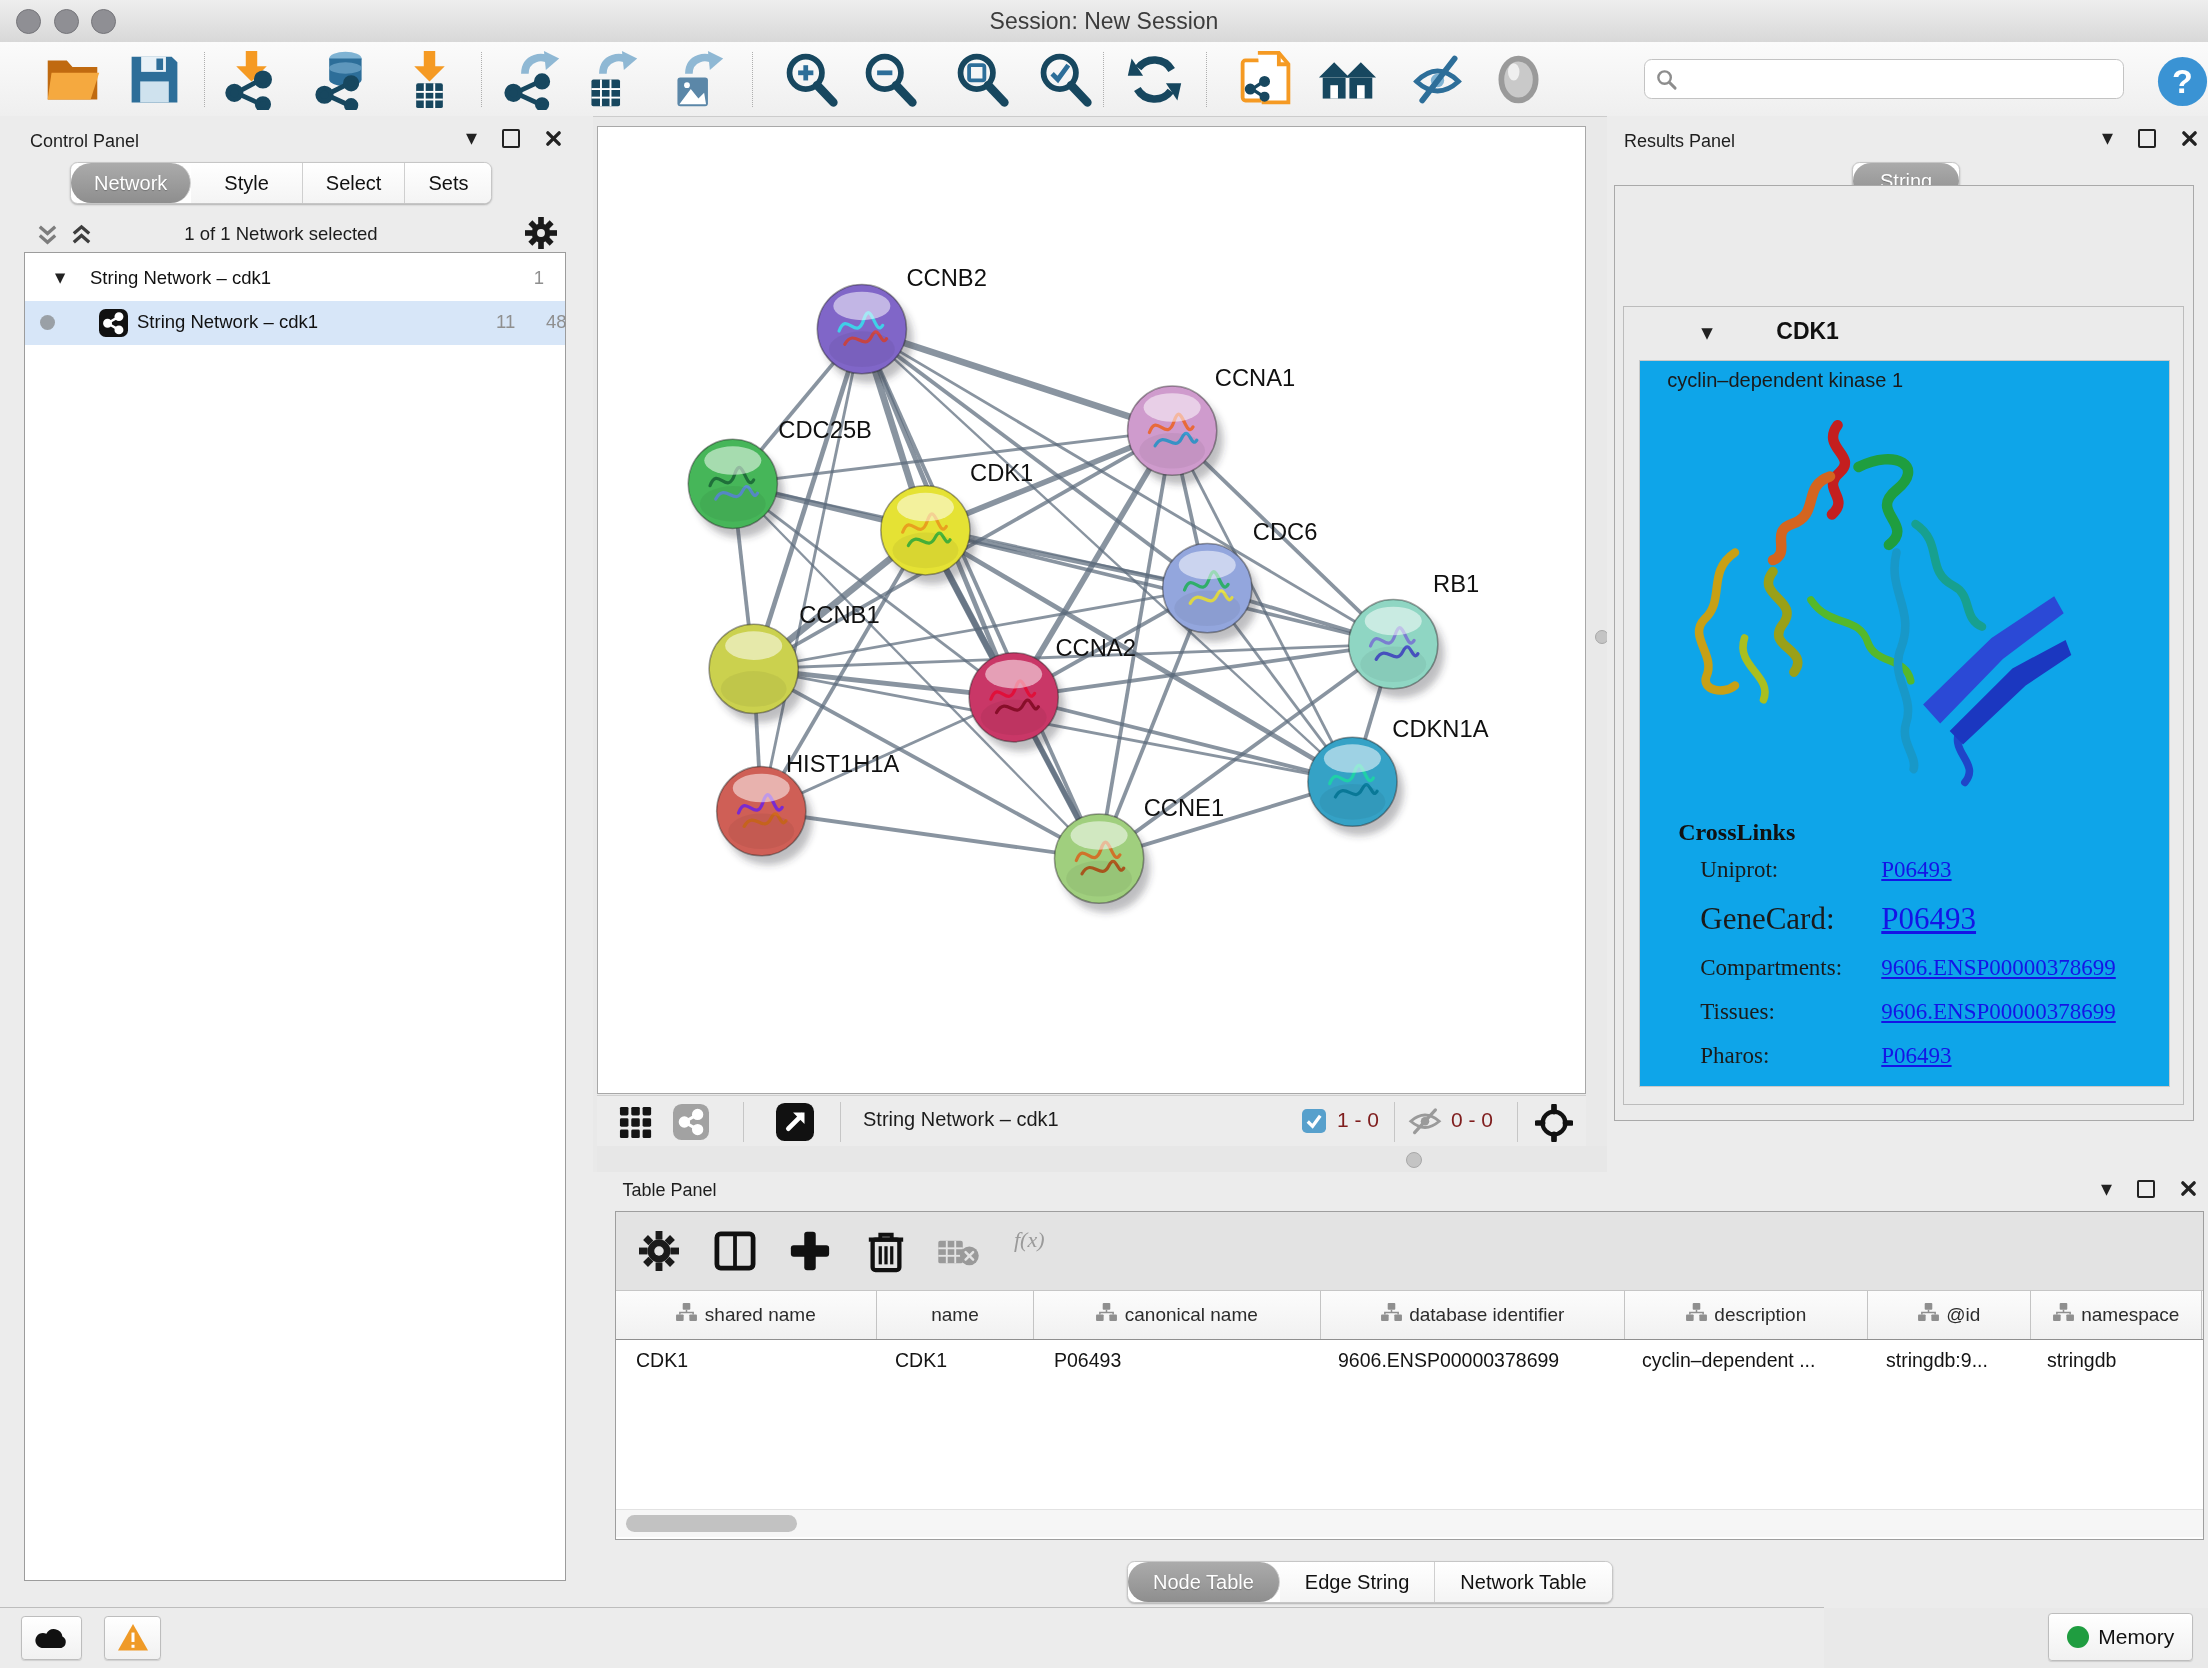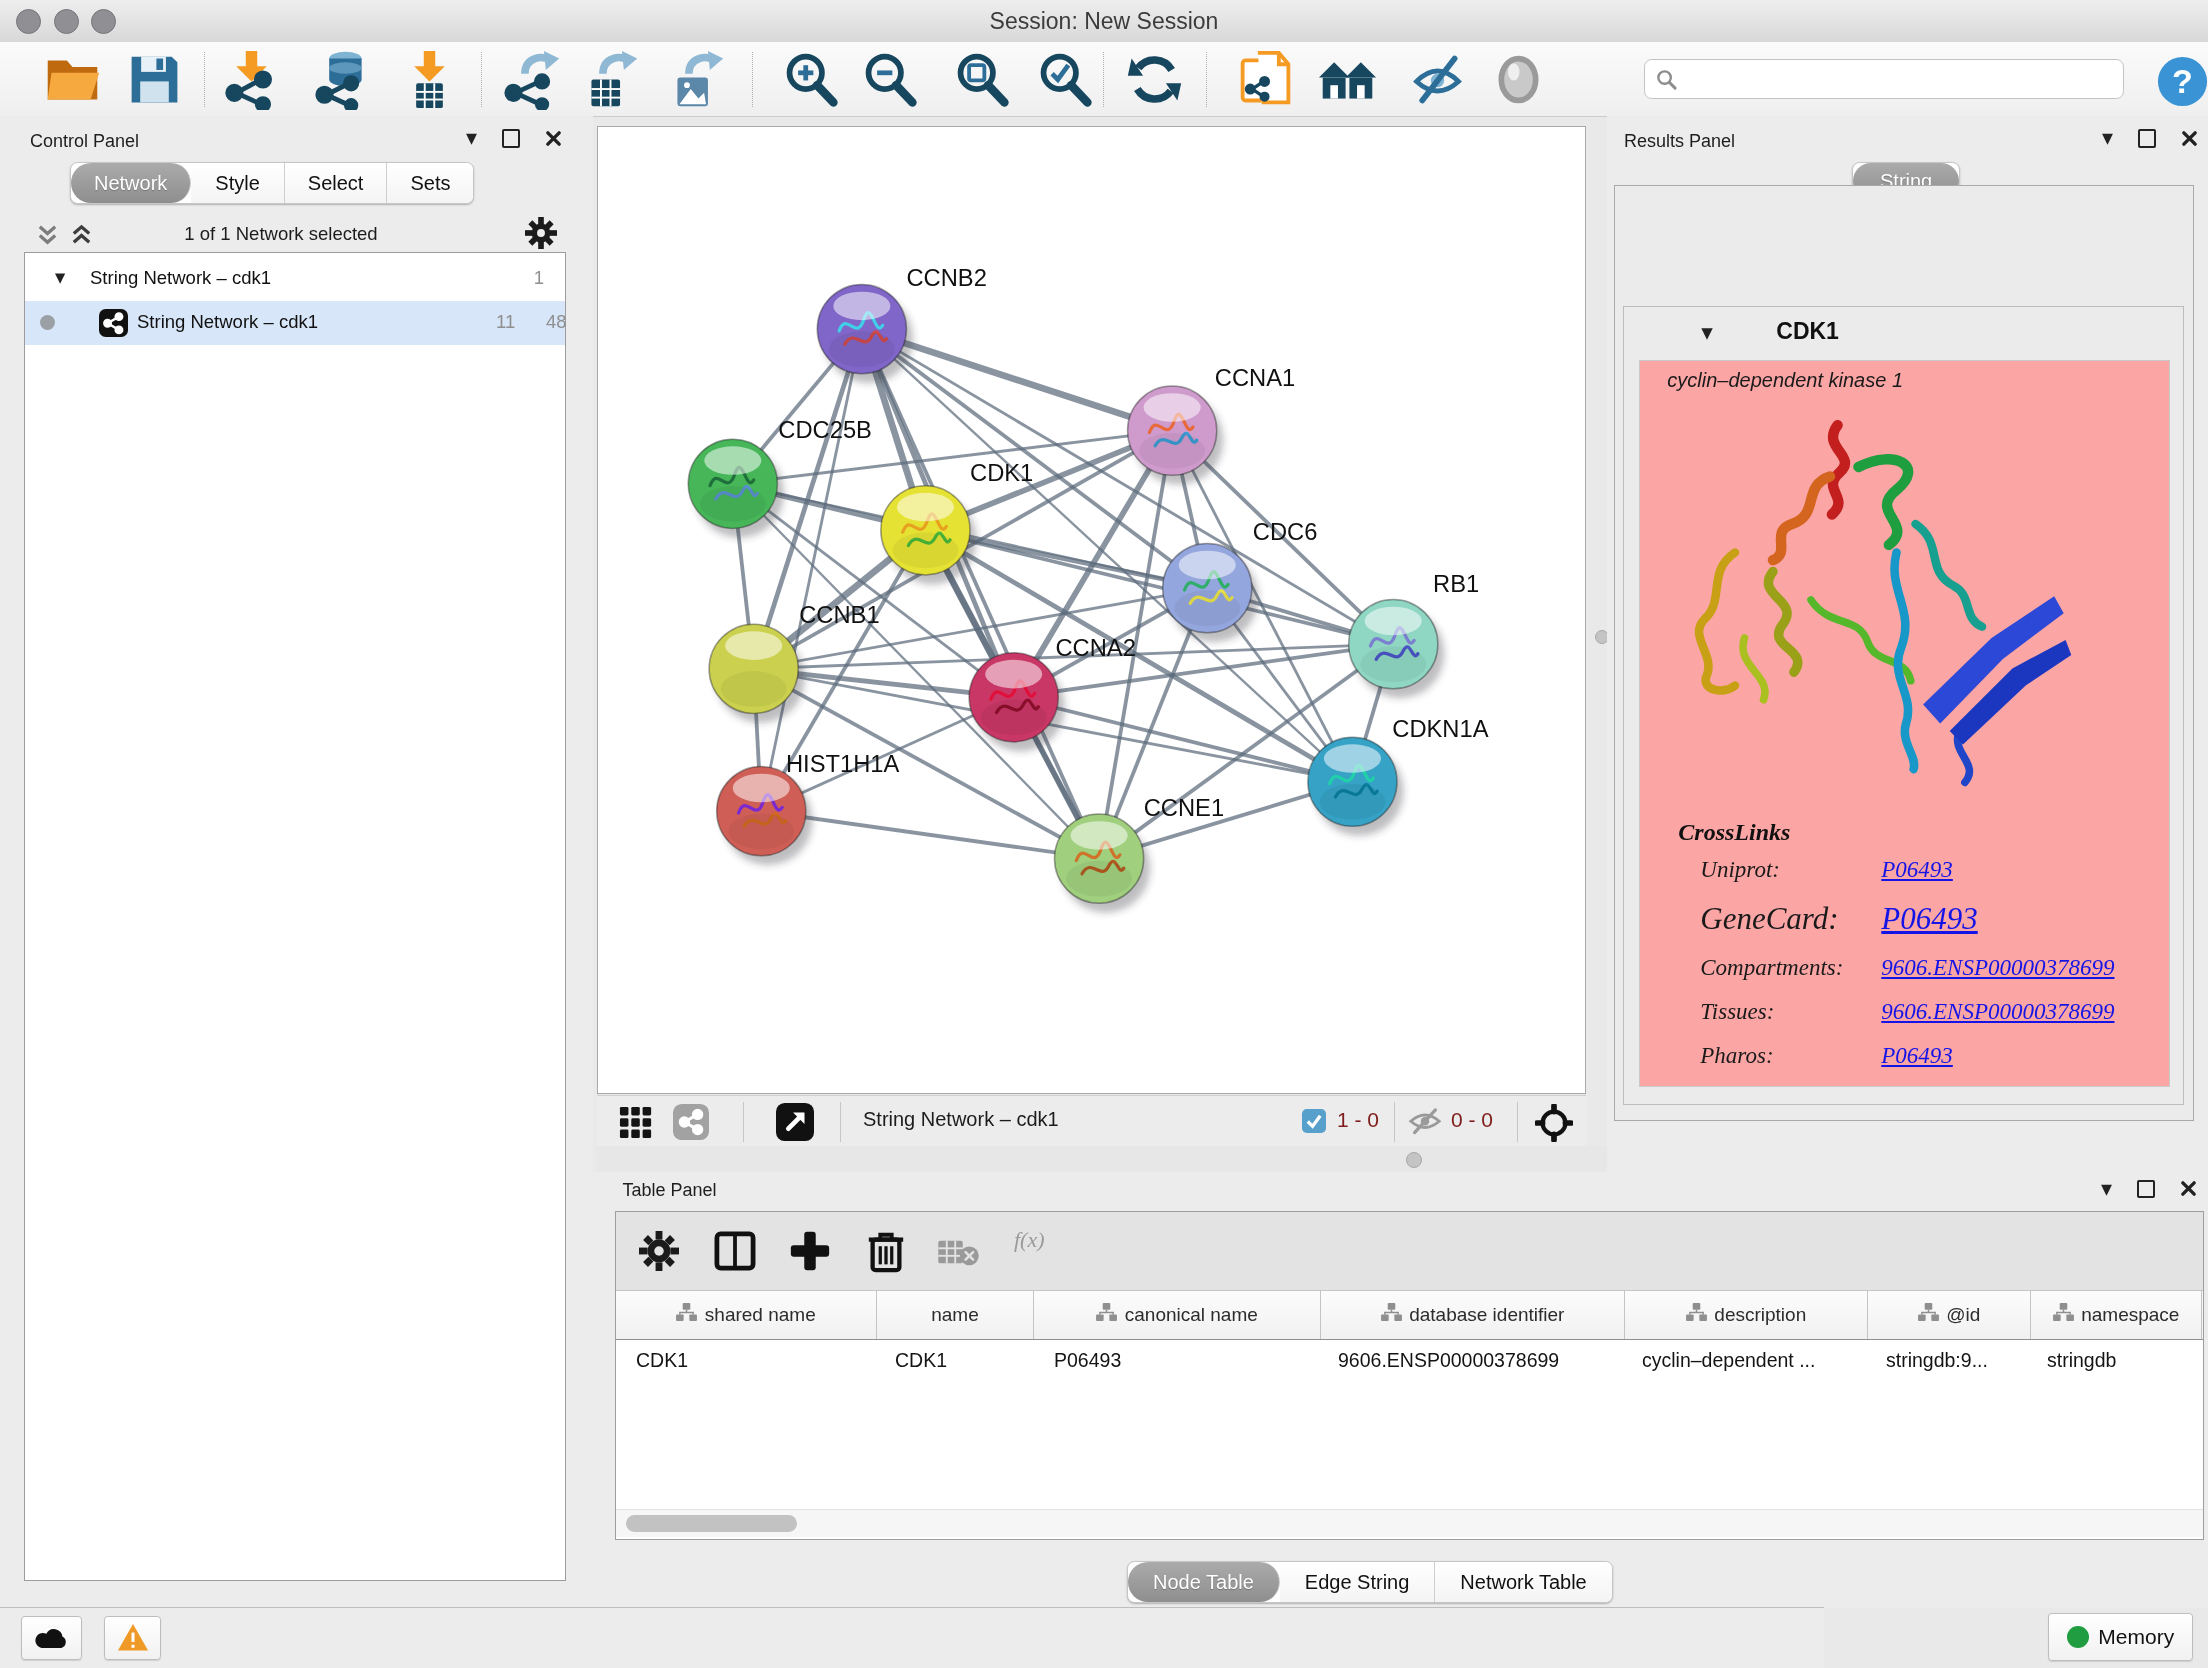--- a/index.html
+++ b/index.html
@@ -240,21 +240,21 @@
       <span class="floatsq"></span>
       <svg width="17" height="17" viewBox="0 0 18 18">
           <g stroke="#222" stroke-width="3.6" stroke-linecap="round">
             <line x1="3" y1="3" x2="15" y2="15"></line>
             <line x1="15" y1="3" x2="3" y2="15"></line>
           </g>
         </svg>
     </div>
     <div class="abs seg" style="left:70px;top:46px;height:40px;" id="cp-tabs">
         <div class="tab active" style="padding: 0px 23px;">Network</div>
-        <div class="tab" style="padding: 0px 24px;">Style</div>
+        <div class="tab" style="padding: 0px 33px;">Style</div>
         <div class="tab" style="padding: 0px 23px;">Select</div>
         <div class="tab" style="padding: 0px 23px;">Sets</div>
       </div>
 
     <div class="abs" style="left:34px;top:107px;">
       <svg width="27" height="25" viewBox="0 0 28 26">
           <g stroke="#7d7d7d" stroke-width="3.4" fill="none">
             <polyline points="6,4 14,11 22,4"></polyline>
             <polyline points="6,13 14,20 22,13"></polyline>
           </g>
@@ -552,21 +552,21 @@
           </g>
         </svg>
     </div>
     <div class="abs seg" style="left:245px;top:46px;height:36px;">
       <div class="tab active" style="padding:0 27px;">String</div>
     </div>
     <div class="abs" style="left:6.7px;top:69px;width:578px;height:934px;background:#ebebeb;border:1px solid #a9a9a9;">
       <div class="abs" style="left:8.6px;top:120px;width:559px;height:797px;background:#ebebeb;border:1px solid #bcbcbc;">
         <span class="caret abs" style="left:77px;top:19px;font-size:15px;">▼</span>
         <span class="abs" style="left:152px;top:11.4px;font-size:23px;font-weight:bold;color:#111;">CDK1</span>
-        <div class="abs" style="left:15px;top:53px;width:529px;height:725px;background:#fca5a5;border:1px solid #c9c9c9;font-style:italic;">
+        <div class="abs" style="left:15px;top:53px;width:529px;height:725px;background:#0ea5e9;border:1px solid #c9c9c9;">
           <div class="abs" style="left:27px;top:7.6px;font-size:20px;color:#1a1a1a;">cyclin–dependent kinase 1</div>
 
           <div class="abs" style="left:38px;top:49px;">
             <svg width="399" height="380" viewBox="0 0 420 400">
               <g fill="none" stroke-linecap="round">
                 <path d="M168 16 C150 40 190 48 170 66 C150 84 182 92 162 110" stroke="#c41f1f" stroke-width="11"></path>
                 <path d="M160 70 C130 80 150 110 120 120 C96 128 120 150 100 158" stroke="#d4651f" stroke-width="11"></path>
                 <path d="M60 150 C30 170 50 200 28 220 C10 238 40 258 30 280 C24 295 48 300 60 290" stroke="#c8a015" stroke-width="9"></path>
                 <path d="M100 170 C80 196 130 200 110 226 C92 250 140 252 122 276" stroke="#9aa018" stroke-width="10"></path>
                 <path d="M70 240 C60 270 100 280 90 305" stroke="#aabf20" stroke-width="8"></path>

